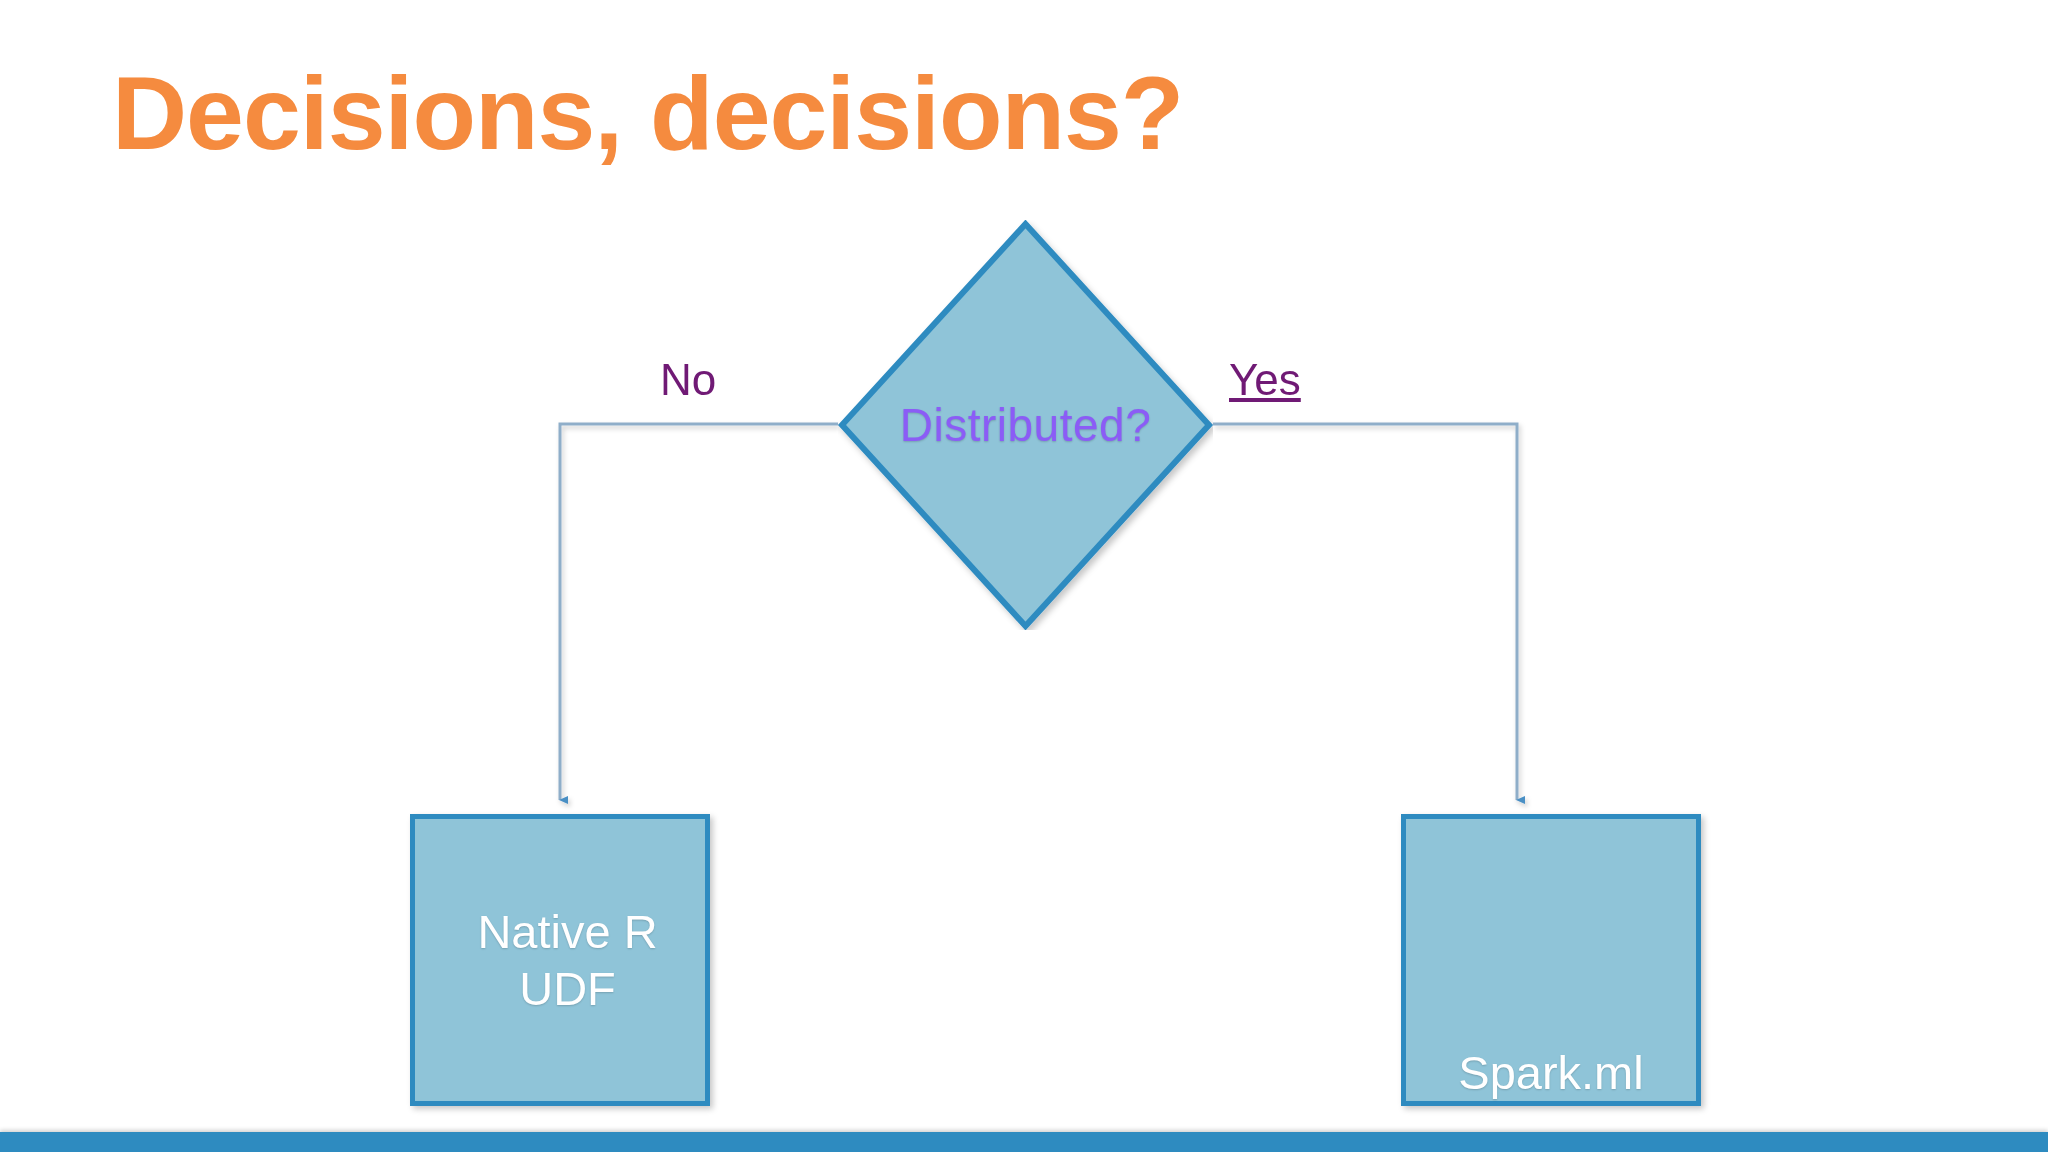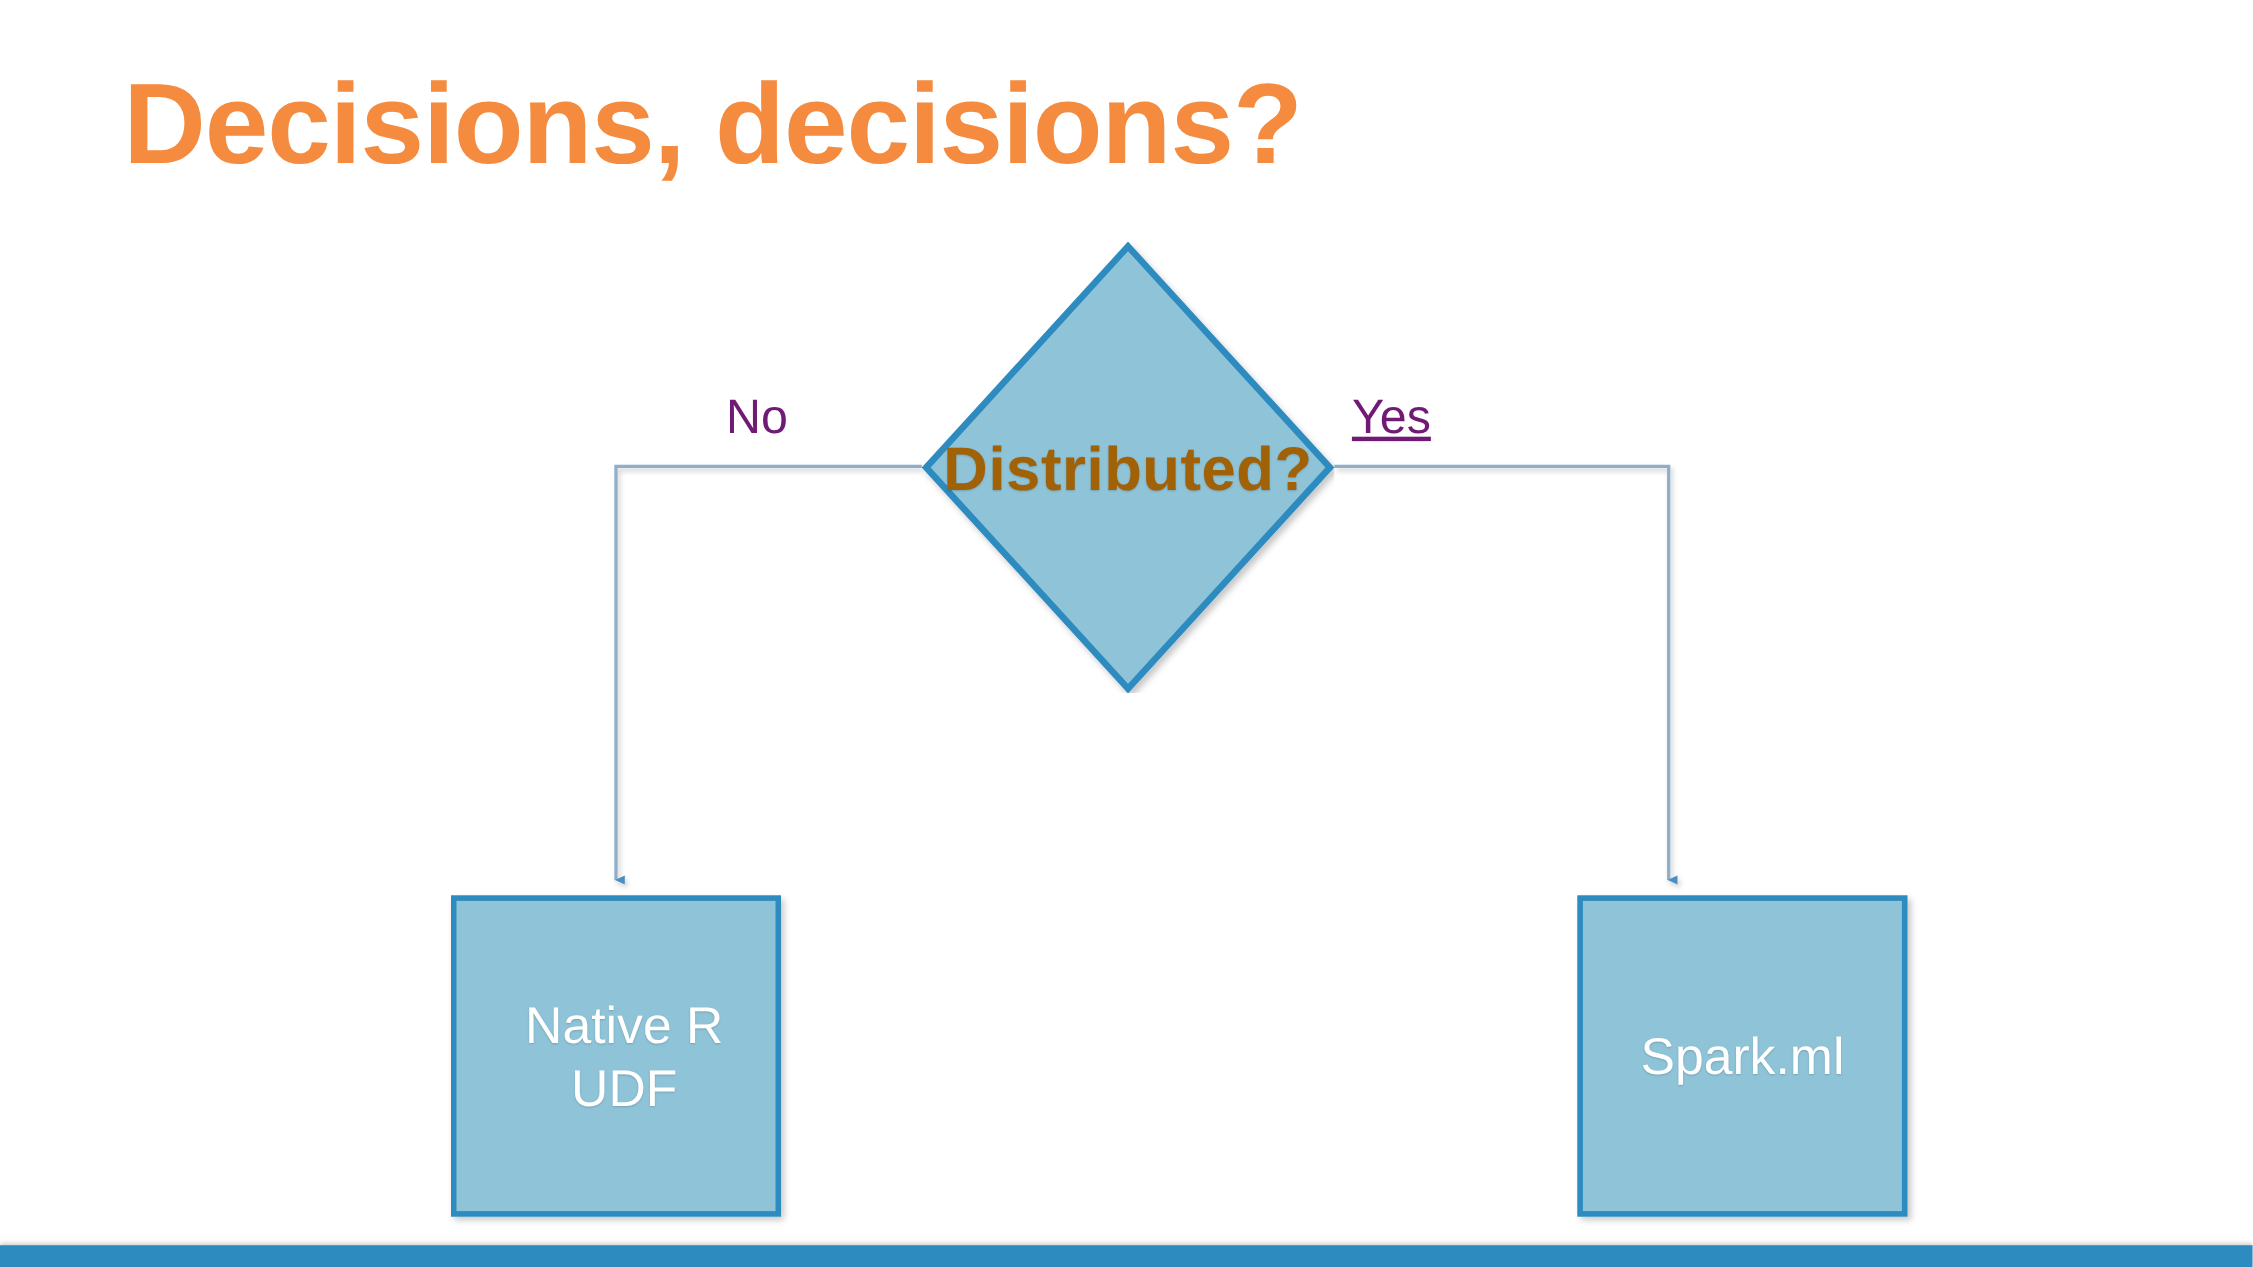--- a/index.html
+++ b/index.html
@@ -54,43 +54,42 @@
   }
   .decision-node .node-label {
     position: absolute;
     left: 0;
     top: 0;
     width: 375px;
     height: 410px;
     display: flex;
     align-items: center;
     justify-content: center;
-    color: #a16207;
-    font-size: 56px;
+    color: #8b5cf6;
+    font-size: 46px;
     letter-spacing: 0.5px;
     text-shadow: 0 1px 2px rgba(0,0,0,0.18);
     white-space: nowrap;
-    font-weight: bold;
   }
 
   
   .process-node {
     position: absolute;
     width: 300px;
     height: 292px;
     background: #8FC4D8;
     border: 5px solid #2E8BC0;
     box-sizing: border-box;
     box-shadow: 3px 3px 6px rgba(0,0,0,0.22);
     display: flex;
     align-items: center;
     justify-content: center;
   }
   #node-native-r-udf { left: 410px; top: 814px; padding-left: 15px; }
-  #node-spark-ml     { left: 1434px; top: 814px; }
+  #node-spark-ml     { left: 1401px; top: 814px; align-items: flex-end; }
 
   .process-node .node-label {
     color: #ffffff;
     font-size: 47px;
     line-height: 1.22;
     text-align: center;
     text-shadow: 0 1px 2px rgba(0,0,0,0.18);
     white-space: pre-line;
   }
 

